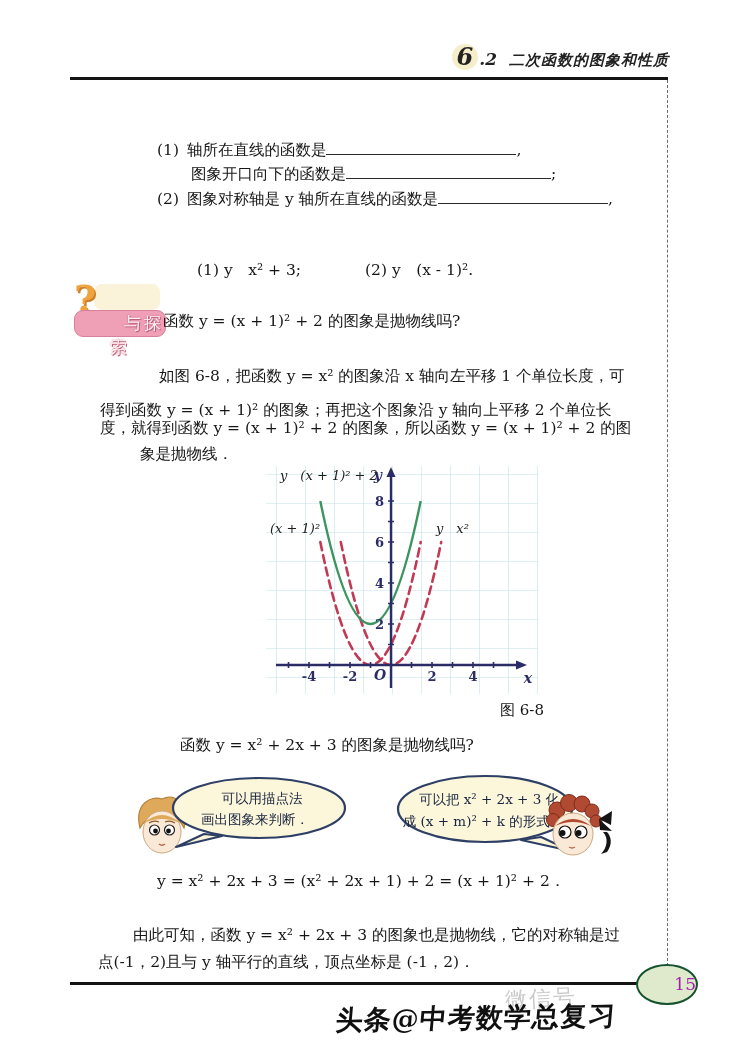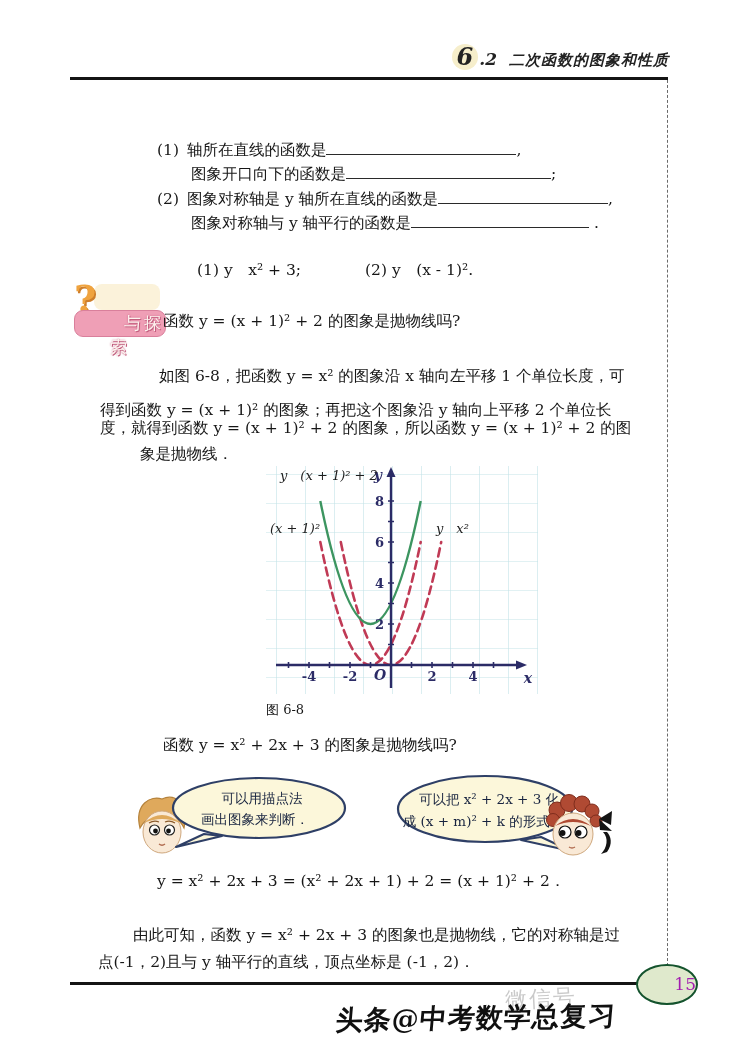--- a/index.html
+++ b/index.html
@@ -26,21 +26,21 @@
   .badge{position:absolute; left:74px; top:284px; width:92px; height:54px;}
   .badge .cream{position:absolute; left:20px; top:0; width:66px; height:26px; background:#fbf2da; border-radius:8px;}
   .badge .qmark{position:absolute; left:0px; top:-8px; font-size:38px; font-weight:bold; color:#efa33f;
     text-shadow:1.5px 1.5px 0 #cd7e2b; font-family:"DejaVu Serif",serif;}
   .badge .w1{position:absolute; left:41px; top:2px; font-size:19px; font-weight:bold; color:#d96a86; letter-spacing:3px;margin-top:28px;}
   .badge .banner{position:absolute; left:0px; top:26px; width:90px; height:25px; background:#ef9fb6;
     border:1px solid #d97f9b; border-radius:9px; text-align:center;}
   .badge .w2{font-size:17px; font-weight:normal; color:#fdf2ee; line-height:24px; letter-spacing:3px;
     text-shadow:0 0 2px #c25f7f, 1px 1px 0 #c25f7f;margin-left:48px;}
   
-  .figcap{position:absolute; left:266px; top:701px; width:278px; text-align:left; font-size:13px; color:#161616;}
+  .figcap{position:absolute; left:266px; top:701px; width:278px; text-align:right; font-size:15px; color:#161616;}
   .fig text{font-family:"DejaVu Serif",serif;}
   .tick{font-size:13px; font-weight:bold; fill:#2b2b66;}
   .axlab{font-size:14px; font-weight:bold; font-style:italic; fill:#2b2b66;}
   .mathlab{font-size:13px; font-style:italic; fill:#1d1d1d;}
   .bub text{font-size:13.5px; fill:#17233f;}
   
   .oval{position:absolute; left:636px; top:964px; width:58px; height:37px; background:#dfe9cc;
     border:2px solid #14532d; border-radius:50%; text-align:right; font-size:17px; line-height:36px; color:#a21caf;}
   .wm-faint{position:absolute; left:505px; top:984px; font-size:22px; color:#8a8a8a; opacity:.45;
     transform:rotate(-3deg); letter-spacing:2px;}
@@ -59,23 +59,20 @@
   <div class="vdash"></div>
 
   <div class="line" style="top:139px; left:157px;">
     <span class="num">(1)</span><span>轴所在直线的函数是</span><span class="blank b1"></span><span>,</span>
   </div>
   <div class="line" style="top:163px; left:191px;">
     <span>图象开口向下的函数是</span><span class="blank b2"></span><span>;</span>
   </div>
   <div class="line" style="top:188px; left:157px;">
     <span class="num">(2)</span><span>图象对称轴是 y 轴所在直线的函数是</span><span class="blank b3"></span><span>,</span>
-  </div>
-  <div class="line" style="top:212px; left:191px;">
-    <span>图象对称轴与 y 轴平行的函数是</span><span class="blank b4"></span> <span>.</span>
   </div>
   <div class="line" style="top:260px; left:197px;">(1) y　x² + 3;</div>
   <div class="line" style="top:260px; left:365px;">(2) y　(x - 1)².</div>
 
   <div class="badge">
     <div class="cream"></div>
     <div class="qmark">?</div>
     <div class="w1">思考</div>
     <div class="banner">
       <span class="w2">与探索</span>
@@ -117,21 +114,21 @@
     <text class="tick" x="118" y="40" text-anchor="end">8</text>
     <text class="axlab" x="262" y="217" text-anchor="middle">x</text>
     <text class="axlab" x="116" y="14" text-anchor="end">y</text>
 
     <text class="mathlab" x="14" y="14">y　(x + 1)² + 2</text>
     <text class="mathlab" x="4" y="67">(x + 1)²</text>
     <text class="mathlab" x="170" y="67">y　x²</text>
   </svg>
   <div class="figcap">图 6-8</div>
 
-  <div class="line" style="top:735px; left:163px;">函数 y = x² + 2x + 3 的图象是抛物线吗?</div>
+  <div class="line" style="top:735px; left:180px;">函数 y = x² + 2x + 3 的图象是抛物线吗?</div>
 
   <svg class="abs" style="left:131px; top:792px;" width="62" height="66" viewBox="0 0 62 66">
     <path d="M9 36 C3 12 20 3 31 7 C44 1 58 12 53 36 C46 22 38 26 31 24 C23 28 15 24 9 36 Z" fill="#dfa95c" stroke="#b5823b" stroke-width="1.2"></path>
     <ellipse cx="31" cy="40" rx="19" ry="21" fill="#f9e9d6" stroke="#cfa87e" stroke-width="1"></ellipse>
     <path d="M13 31 Q31 15 49 31 Q31 23 13 31 Z" fill="#dfa95c"></path>
     <path d="M18 31 q5 -3 10 -1 M34 30 q5 -2 10 1" stroke="#8a5a2b" stroke-width="1.2" fill="none"></path>
     <circle cx="23.5" cy="38" r="5" fill="#fff" stroke="#222" stroke-width="1.2"></circle>
     <circle cx="38.5" cy="38" r="5" fill="#fff" stroke="#222" stroke-width="1.2"></circle>
     <circle cx="24.5" cy="39" r="2.4" fill="#111"></circle>
     <circle cx="37.5" cy="39" r="2.4" fill="#111"></circle>

